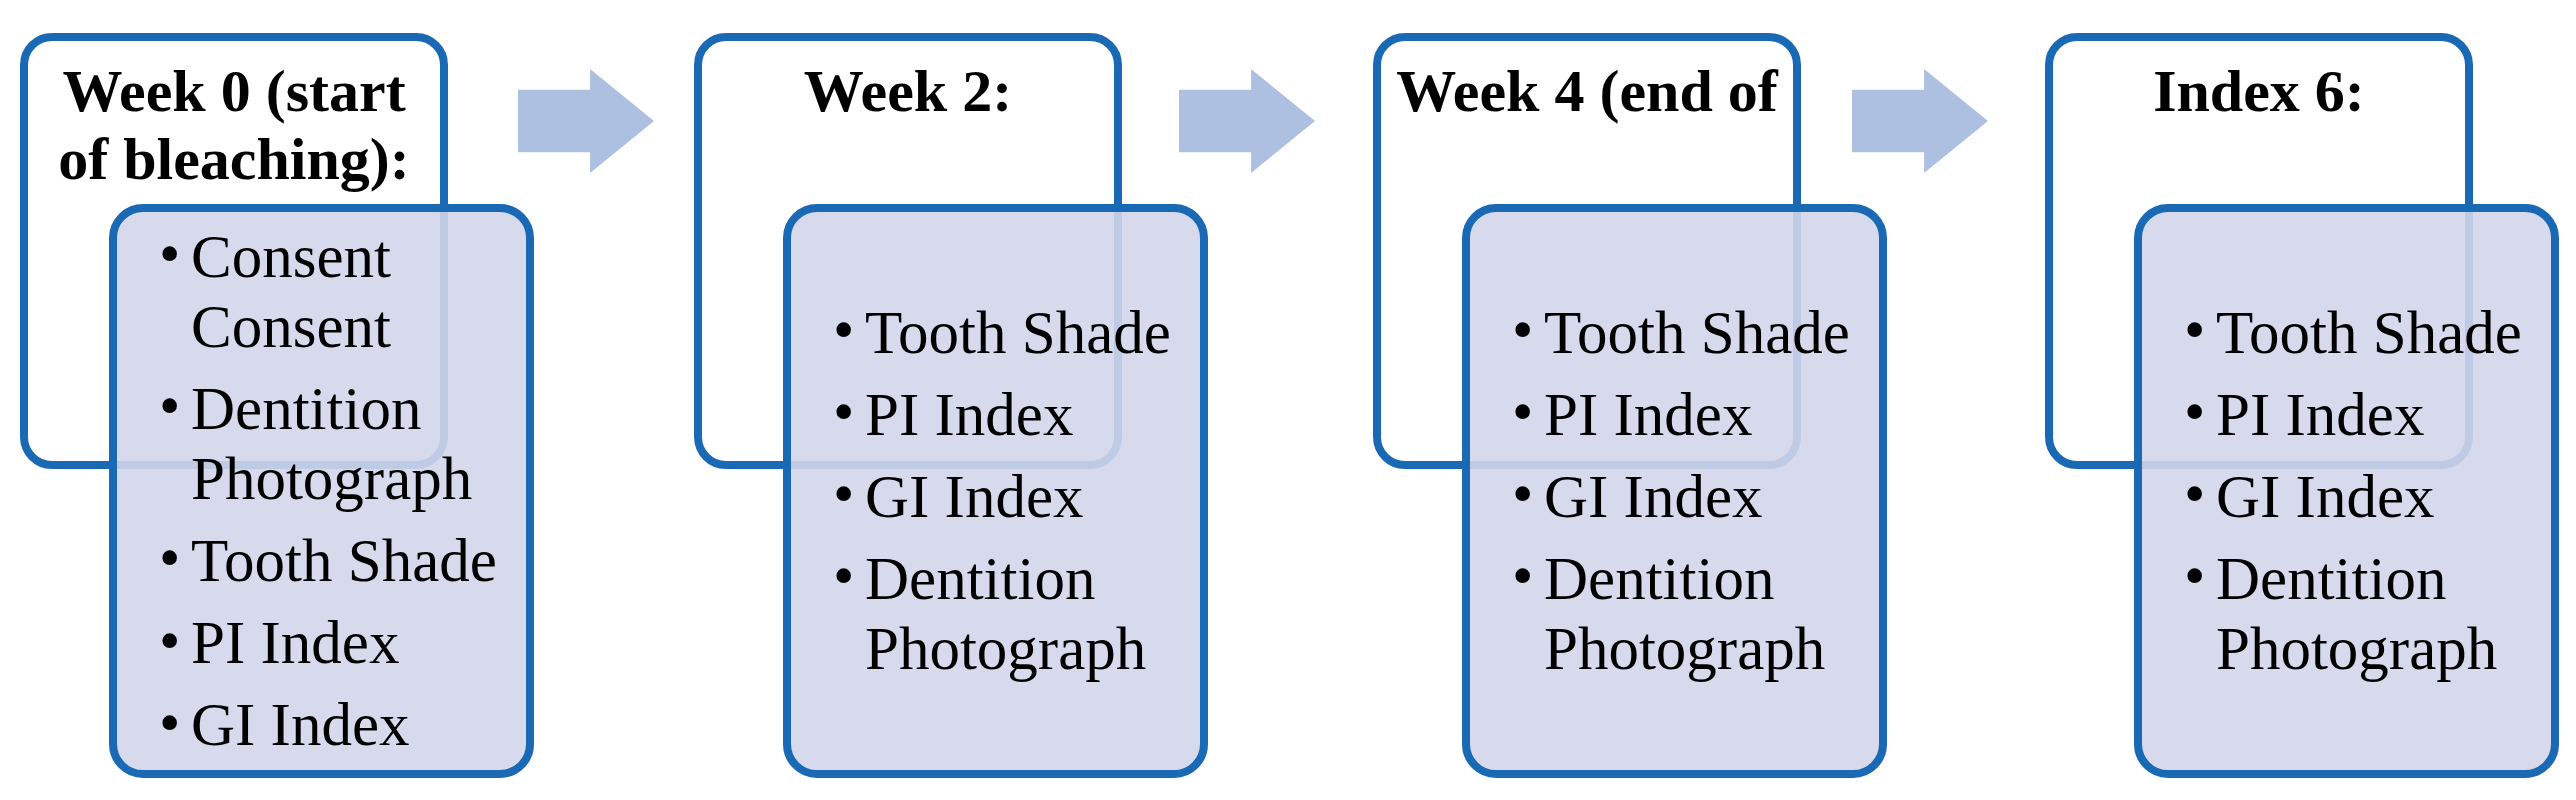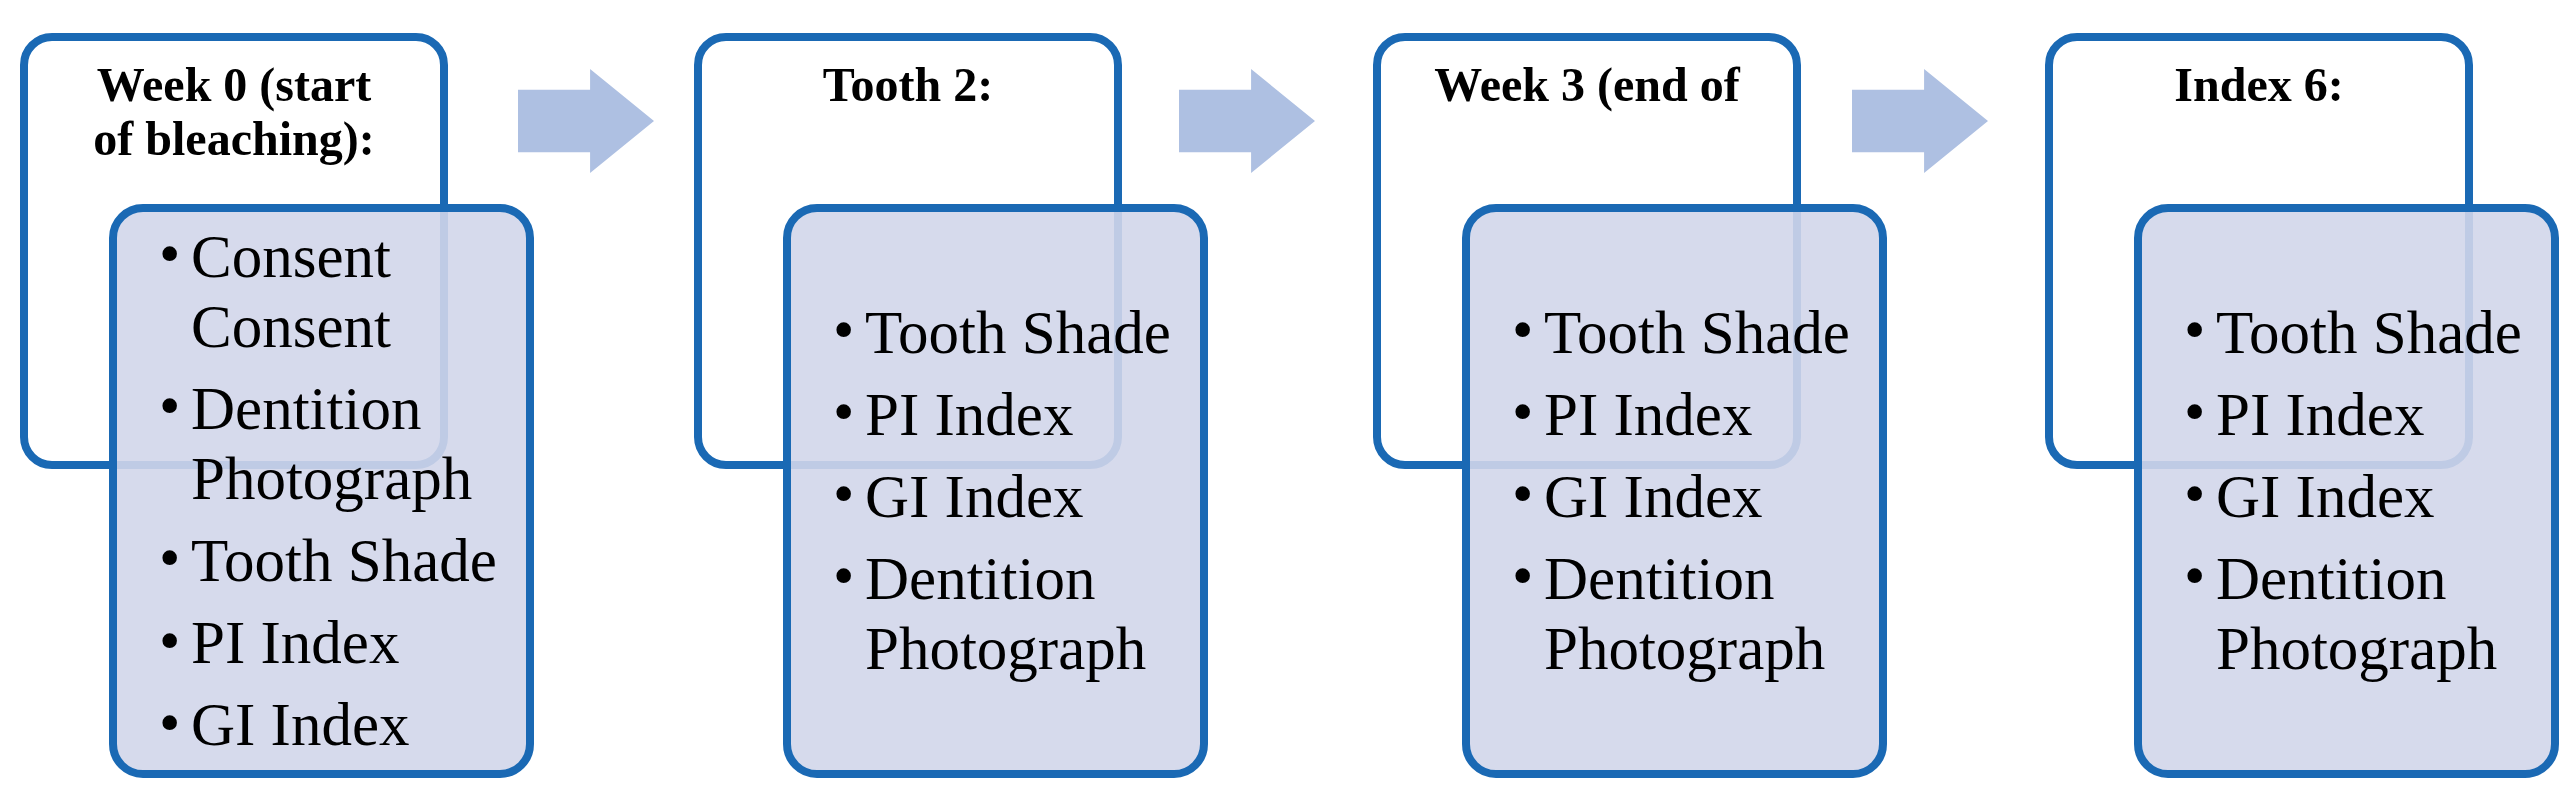--- a/index.html
+++ b/index.html
@@ -9,21 +9,21 @@
     font-family:"Liberation Serif","DejaVu Serif",serif;color:#000;
   }
   .stage{position:absolute;top:0;width:527px;height:801px;}
   .header-box{
     position:absolute;left:0;top:33px;width:428px;height:436px;
     box-sizing:border-box;background:#ffffff;
     border:8.6px solid var(--border-blue,#1A69B4);
     border-radius:32px;z-index:1;
     padding:17px 12px 0 12px;text-align:center;
   }
-  .title{font-weight:bold;font-size:48px;line-height:1.13;}
+  .title{font-weight:bold;font-size:60px;line-height:1.13;}
   .title-line{white-space:nowrap;}
   .content-box{
     position:absolute;left:89px;top:204px;width:425px;height:574px;
     box-sizing:border-box;
     background:var(--panel-fill,rgba(209,214,234,0.9));
     border:8.6px solid var(--border-blue,#1A69B4);
     border-radius:34px;z-index:2;
     display:flex;flex-direction:column;justify-content:center;
     padding:10px 12px 10px 0;
   }
@@ -59,38 +59,38 @@
           <li><span class="marker">•</span><span>Tooth Shade</span></li>
           <li><span class="marker">•</span><span>PI Index</span></li>
           <li><span class="marker">•</span><span>GI Index</span></li>
         </ul>
       </div>
     </div>
 
     <div class="stage" style="left: 694px;">
       <div class="header-box">
         <div class="title">
-          <div class="title-line">Tooth 2:</div>
+          <div class="title-line">Week 2:</div>
           <div class="title-line"></div>
         </div>
       </div>
       <div class="content-box">
         <ul class="bullets">
           <li><span class="marker">•</span><span>Tooth Shade</span></li>
           <li><span class="marker">•</span><span>PI Index</span></li>
           <li><span class="marker">•</span><span>GI Index</span></li>
           <li><span class="marker">•</span><span>Dentition Photograph</span></li>
         </ul>
       </div>
     </div>
 
     <div class="stage" style="left: 1373px;">
       <div class="header-box">
         <div class="title">
-          <div class="title-line">Week 3 (end of</div>
+          <div class="title-line">Week 4 (end of</div>
         </div>
       </div>
       <div class="content-box">
         <ul class="bullets">
           <li><span class="marker">•</span><span>Tooth Shade</span></li>
           <li><span class="marker">•</span><span>PI Index</span></li>
           <li><span class="marker">•</span><span>GI Index</span></li>
           <li><span class="marker">•</span><span>Dentition Photograph</span></li>
         </ul>
       </div>

